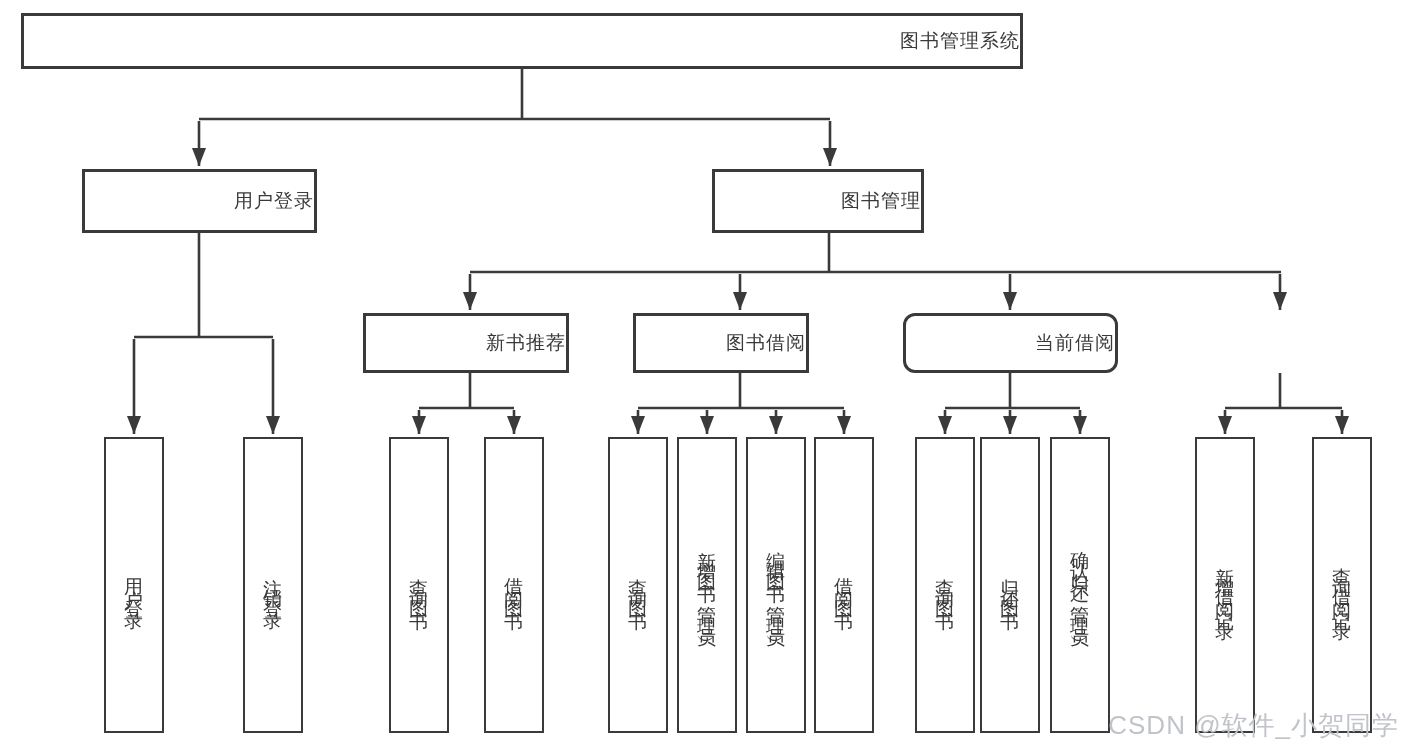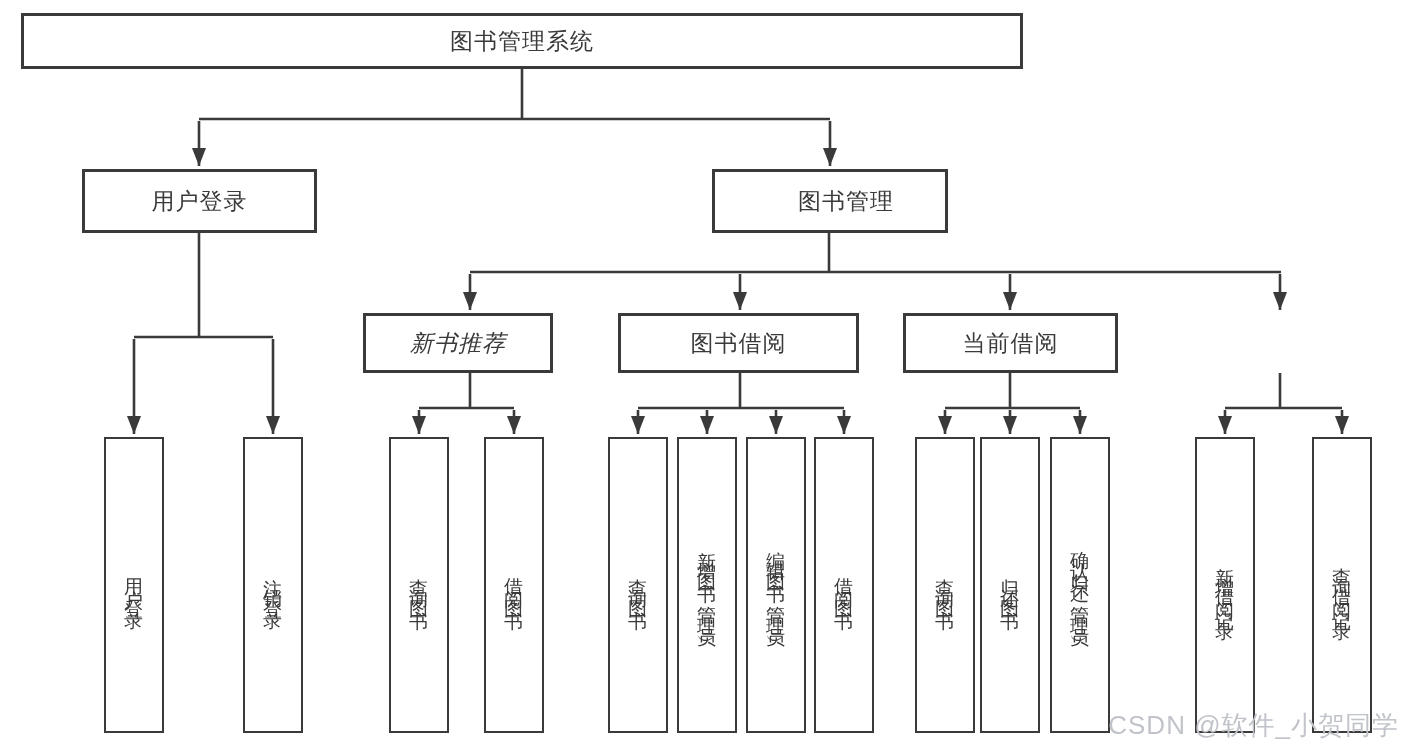--- a/index.html
+++ b/index.html
@@ -14,21 +14,21 @@
   .connectors path.edge{stroke:var(--line,#3a3a3a);stroke-width:2.6;fill:none;}
   .connectors marker path{fill:var(--line,#3a3a3a);stroke:none;}
   .box{
     position:absolute;
     background:#ffffff;
     border:3px solid var(--box_border,#3a3a3a);
     box-sizing:border-box;
     display:flex;align-items:center;justify-content:center;
     color:var(--text,#3a3a3a);
   }
-  .h-box{font-size:23px;letter-spacing:1px;white-space:nowrap;}
+  .h-box{font-size:19px;letter-spacing:1px;white-space:nowrap;justify-content:flex-end;}
   .leaf{border-width:2.5px;}
   .leaf .vtext{
     writing-mode:vertical-rl;
     text-orientation:mixed;
     font-size:19px;
     letter-spacing:11px;
     line-height:1;
   }
   .watermark{
     position:absolute;right:6px;bottom:4px;
@@ -81,31 +81,31 @@
     <path class="edge" marker-end="url(#ah)" d="M1342,410 V434"></path>
   </svg>
 
   <div class="box h-box" style="left:21px;top:13px;width:1002px;height:56px;">
     <span>图书管理系统</span>
   </div>
 
   <div class="box h-box" style="left:82px;top:169px;width:235px;height:64px;">
     <span>用户登录</span>
   </div>
-  <div class="box h-box" style="left:712px;top:169px;width:236px;height:64px;padding-left:32px;">
+  <div class="box h-box" style="left:712px;top:169px;width:212px;height:64px;padding-left:32px;">
     <span>图书管理</span>
   </div>
 
-  <div class="box h-box" style="left:363px;top:313px;width:190px;height:60px;font-style:italic;">
+  <div class="box h-box" style="left:363px;top:313px;width:206px;height:60px;">
     <span>新书推荐</span>
   </div>
-  <div class="box h-box" style="left:618px;top:313px;width:241px;height:60px;">
+  <div class="box h-box" style="left:633px;top:313px;width:176px;height:60px;">
     <span>图书借阅</span>
   </div>
-  <div class="box h-box" style="left:903px;top:313px;width:215px;height:60px;">
+  <div class="box h-box" style="left:903px;top:313px;width:215px;height:60px;border-radius:12px;">
     <span>当前借阅</span>
   </div>
 
   <div class="box leaf" style="left:104px;top:437px;width:60px;height:296px;">
     <span class="vtext">用户登录</span>
   </div>
   <div class="box leaf" style="left:243px;top:437px;width:60px;height:296px;">
     <span class="vtext">注销登录</span>
   </div>
 

